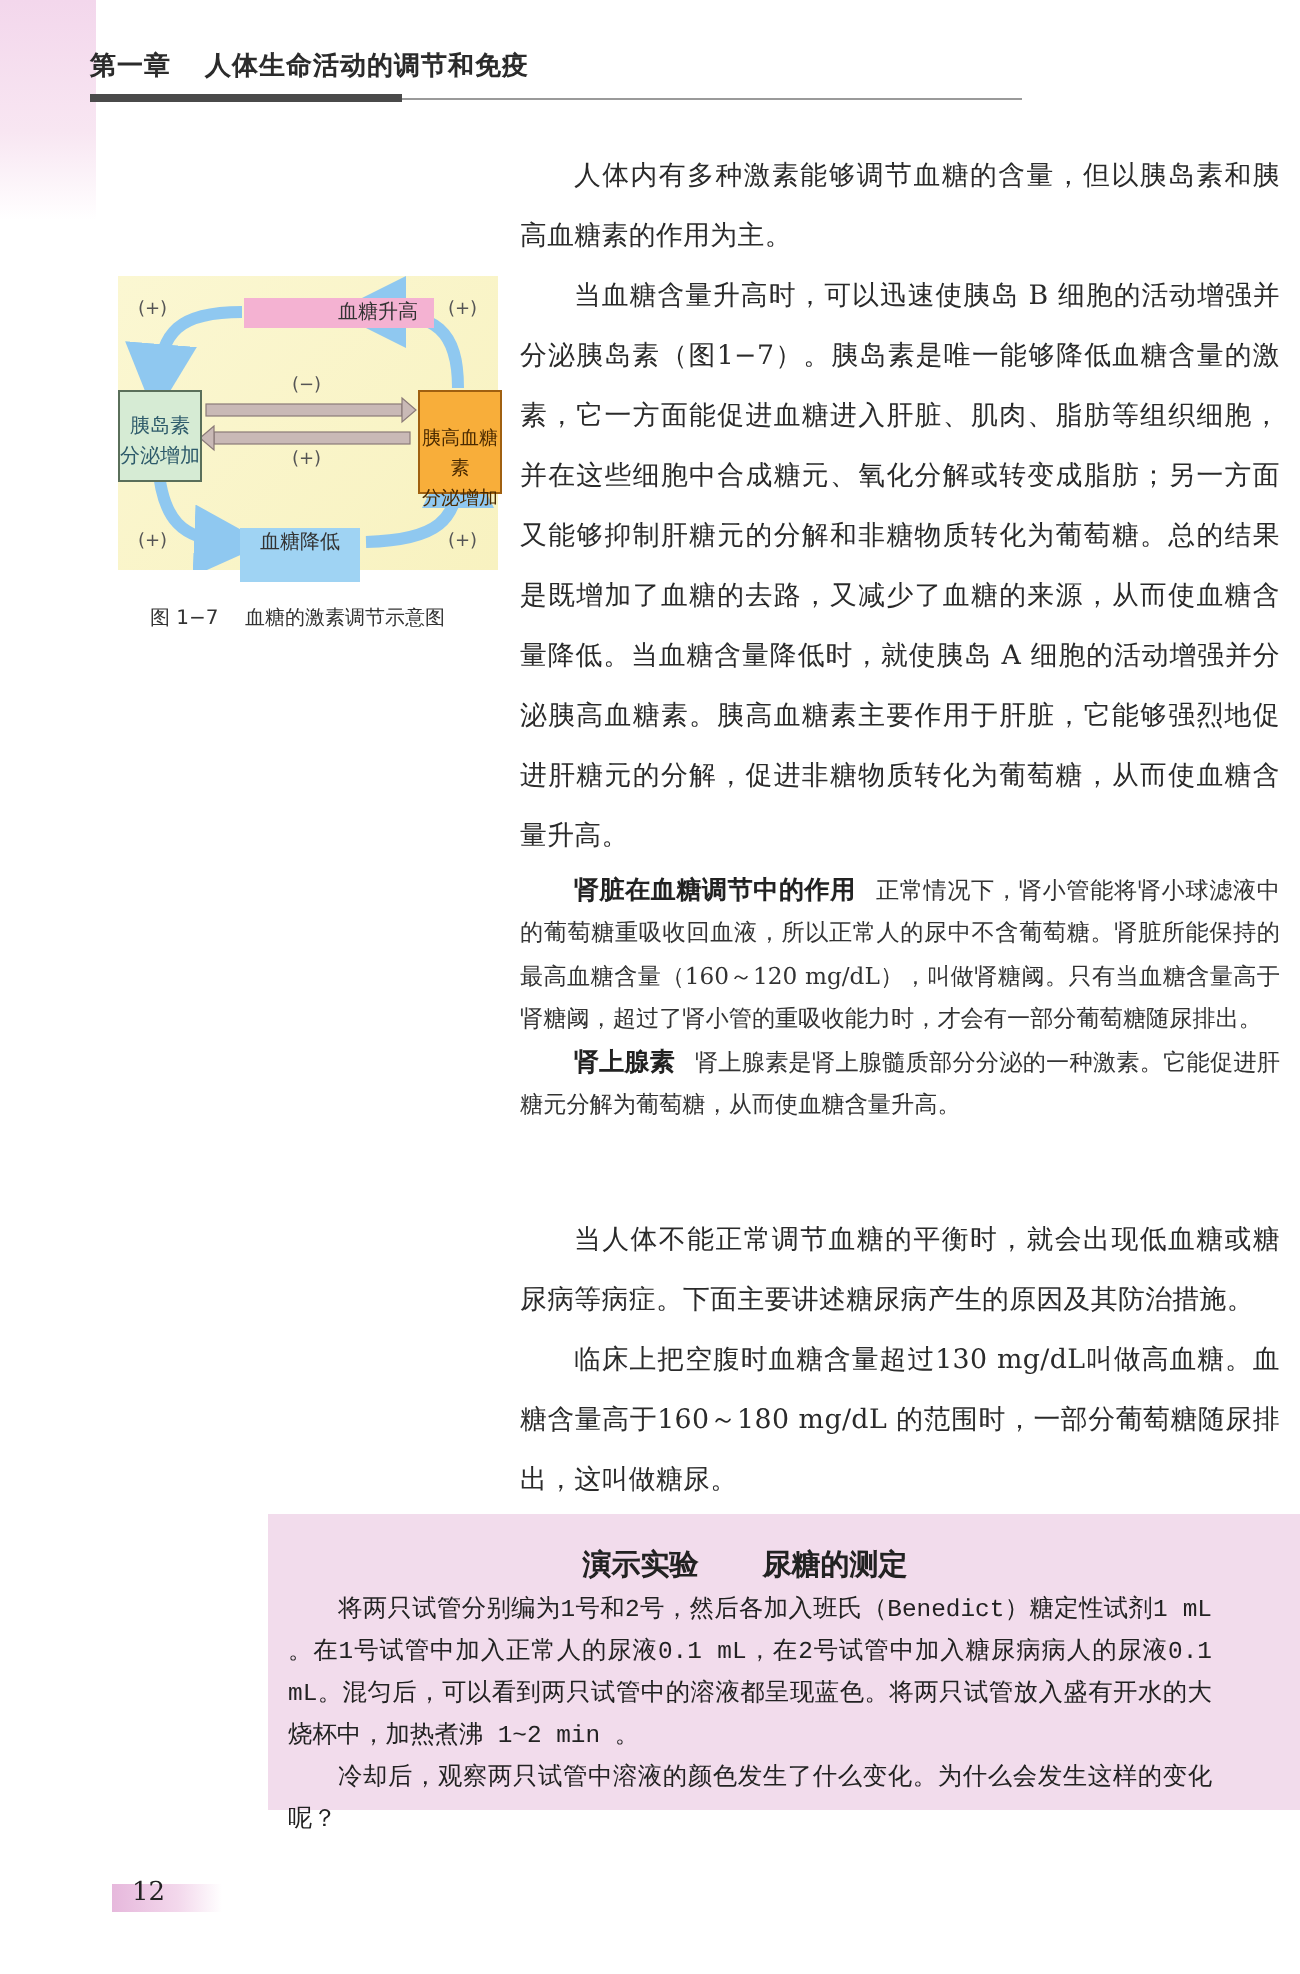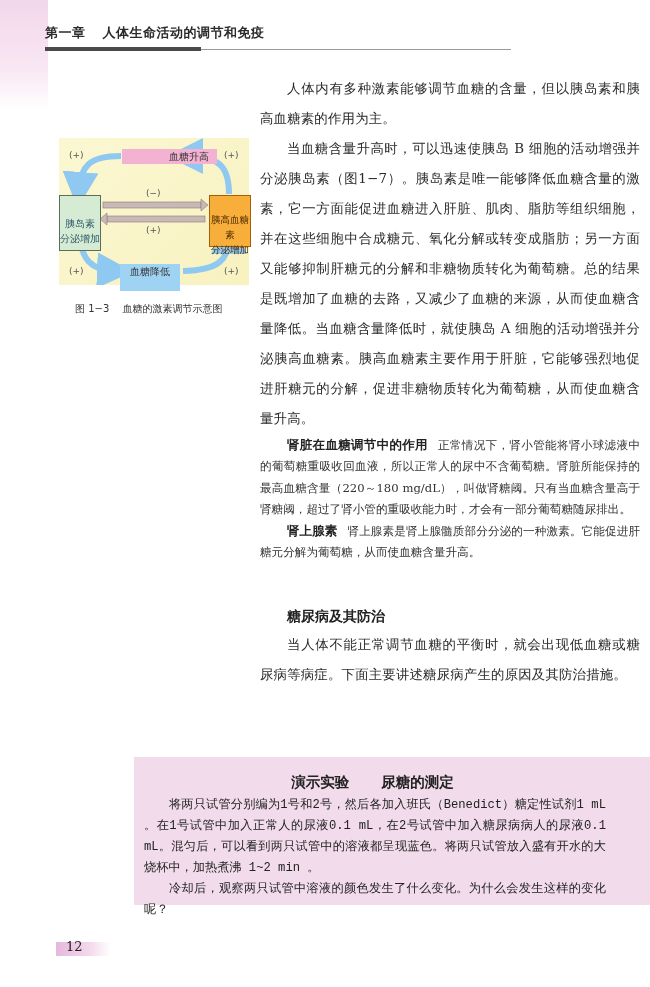--- a/index.html
+++ b/index.html
@@ -31,21 +31,21 @@
     position:absolute; left:59px; top:138px; width:190px; height:147px;
     background:linear-gradient(135deg,#fbf7d2 0%,#f8f2c0 100%);
   }
   .fig-label {
     position:absolute; font-size:10px; font-family:"DejaVu Sans", sans-serif;
   }
   .fig-pink { left:63px; top:11px; width:56px; height:15px; background:#f4b2d2; text-align:center; line-height:15px; color:#333;padding-left:39px;}
   .fig-blue { left:61px; top:126px; width:60px; height:27px; background:#9fd3f3; text-align:center; line-height:15px; color:#333;}
   .fig-left {
     left:0; top:57px; width:40px; height:34px; background:#d6ebd4; border:1px solid #5a6f5a;
-    text-align:center; line-height:15px; padding-top:20px; color:#2d5a6a; font-size:10px;
+    text-align:center; line-height:15px; padding-top:10px; color:#2d5a6a; font-size:10px;
   }
   .fig-right {
     left:150px; top:57px; width:40px; height:34px; background:#f8ae3a; border:1px solid #a06010;
     text-align:center; line-height:15px; padding-top:16px; color:#4a2a00; font-size:9.5px;
   }
   .fig-sign { position:absolute; font-size:9px; color:#555; font-family:"DejaVu Sans", sans-serif; }
   .figure svg { position:absolute; left:0; top:0; }
   .fig-caption {
     position:absolute; left:75px; top:302px; font-size:10px; color:#333;
     font-family:"DejaVu Sans", sans-serif;
@@ -139,38 +139,38 @@
     <div>分泌增加</div>
   </div>
   <span class="fig-sign" style="left:10px;top:12px">(+)</span>
   <span class="fig-sign" style="left:165px;top:12px">(+)</span>
   <span class="fig-sign" style="left:87px;top:50px">(−)</span>
   <span class="fig-sign" style="left:87px;top:87px">(+)</span>
   <span class="fig-sign" style="left:10px;top:128px">(+)</span>
   <span class="fig-sign" style="left:165px;top:128px">(+)</span>
 </div>
 <div class="fig-caption">
-  <span class="num">图 1−3</span>
+  <span class="num">图 1−7</span>
   <span>血糖的激素调节示意图</span>
 </div>
 
 <div class="main">
   <p class="p">人体内有多种激素能够调节血糖的含量，但以胰岛素和胰高血糖素的作用为主。</p>
   <p class="p">当血糖含量升高时，可以迅速使胰岛 B 细胞的活动增强并分泌胰岛素（图1−7）。胰岛素是唯一能够降低血糖含量的激素，它一方面能促进血糖进入肝脏、肌肉、脂肪等组织细胞，并在这些细胞中合成糖元、氧化分解或转变成脂肪；另一方面又能够抑制肝糖元的分解和非糖物质转化为葡萄糖。总的结果是既增加了血糖的去路，又减少了血糖的来源，从而使血糖含量降低。当血糖含量降低时，就使胰岛 A 细胞的活动增强并分泌胰高血糖素。胰高血糖素主要作用于肝脏，它能够强烈地促进肝糖元的分解，促进非糖物质转化为葡萄糖，从而使血糖含量升高。</p>
   <p class="small">
-    <b>肾脏在血糖调节中的作用</b><span>正常情况下，肾小管能将肾小球滤液中的葡萄糖重吸收回血液，所以正常人的尿中不含葡萄糖。肾脏所能保持的最高血糖含量（220～180 mg/dL），叫做肾糖阈。只有当血糖含量高于肾糖阈，超过了肾小管的重吸收能力时，才会有一部分葡萄糖随尿排出。</span>
+    <b>肾脏在血糖调节中的作用</b><span>正常情况下，肾小管能将肾小球滤液中的葡萄糖重吸收回血液，所以正常人的尿中不含葡萄糖。肾脏所能保持的最高血糖含量（160～120 mg/dL），叫做肾糖阈。只有当血糖含量高于肾糖阈，超过了肾小管的重吸收能力时，才会有一部分葡萄糖随尿排出。</span>
   </p>
   <p class="small">
     <b>肾上腺素</b><span>肾上腺素是肾上腺髓质部分分泌的一种激素。它能促进肝糖元分解为葡萄糖，从而使血糖含量升高。</span>
   </p>
 </div>
 
 <div class="sec2">
-  <div class="h2">糖尿病及其防治</div>
   <p class="p">当人体不能正常调节血糖的平衡时，就会出现低血糖或糖尿病等病症。下面主要讲述糖尿病产生的原因及其防治措施。</p>
+  <p class="p">临床上把空腹时血糖含量超过130 mg/dL叫做高血糖。血糖含量高于160～180 mg/dL 的范围时，一部分葡萄糖随尿排出，这叫做糖尿。</p>
 </div>
 
 <div class="exp-box">
   <div class="exp-title">
     <span>演示实验</span><span>尿糖的测定</span>
   </div>
   <div class="exp-text">
     <p>将两只试管分别编为1号和2号，然后各加入班氏（Benedict）糖定性试剂1 mL 。在1号试管中加入正常人的尿液0.1 mL，在2号试管中加入糖尿病病人的尿液0.1 mL。混匀后，可以看到两只试管中的溶液都呈现蓝色。将两只试管放入盛有开水的大烧杯中，加热煮沸 1~2 min 。</p>
     <p>冷却后，观察两只试管中溶液的颜色发生了什么变化。为什么会发生这样的变化呢？</p>
   </div>

